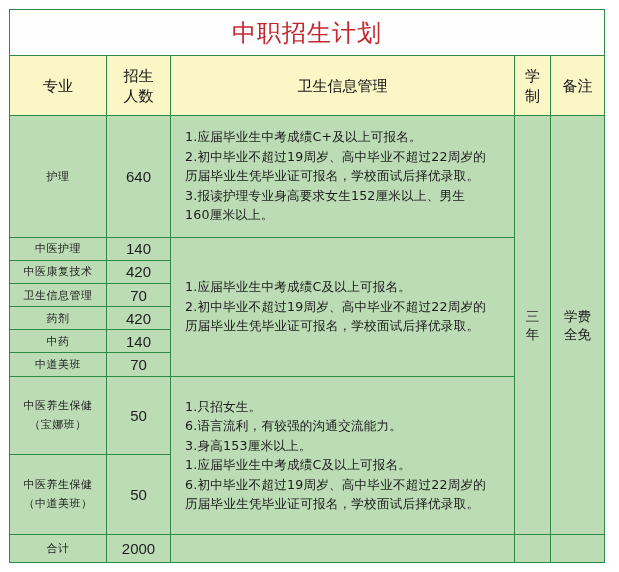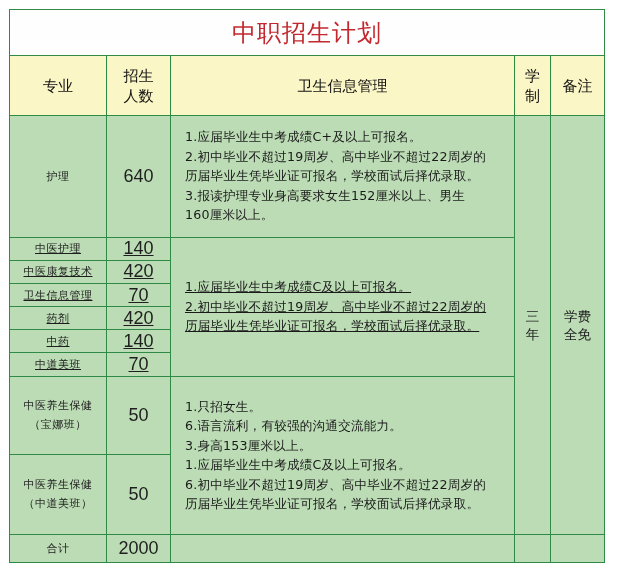--- a/index.html
+++ b/index.html
@@ -57,36 +57,36 @@
     background: #bcdcb5;
     font-size: 13.5px;
   }
   .major {
     font-size: 11px;
     letter-spacing: 0.5px;
     line-height: 19px;
   }
   .num {
     font-family: "Liberation Sans", sans-serif;
-    font-size: 18px;
+    font-size: 15px;
   }
   .cond {
     text-align: left !important;
     padding: 0 8px 0 14px !important;
     font-size: 12.6px;
     line-height: 19.5px;
     letter-spacing: 0.2px;
     color: #1a1a1a;
   }
   .cond div { white-space: nowrap; }
   .vert {
     font-size: 13.5px;
     line-height: 18px;
   }
-  .r-sm td { height: 22px; text-decoration: underline; }
+  .r-sm td { height: 22px; }
 </style>
 </head>
 <body>
 
 <div class="sheet">
 <table class="plan">
   <colgroup>
     <col style="width:97px">
     <col style="width:64px">
     <col style="width:344px">

